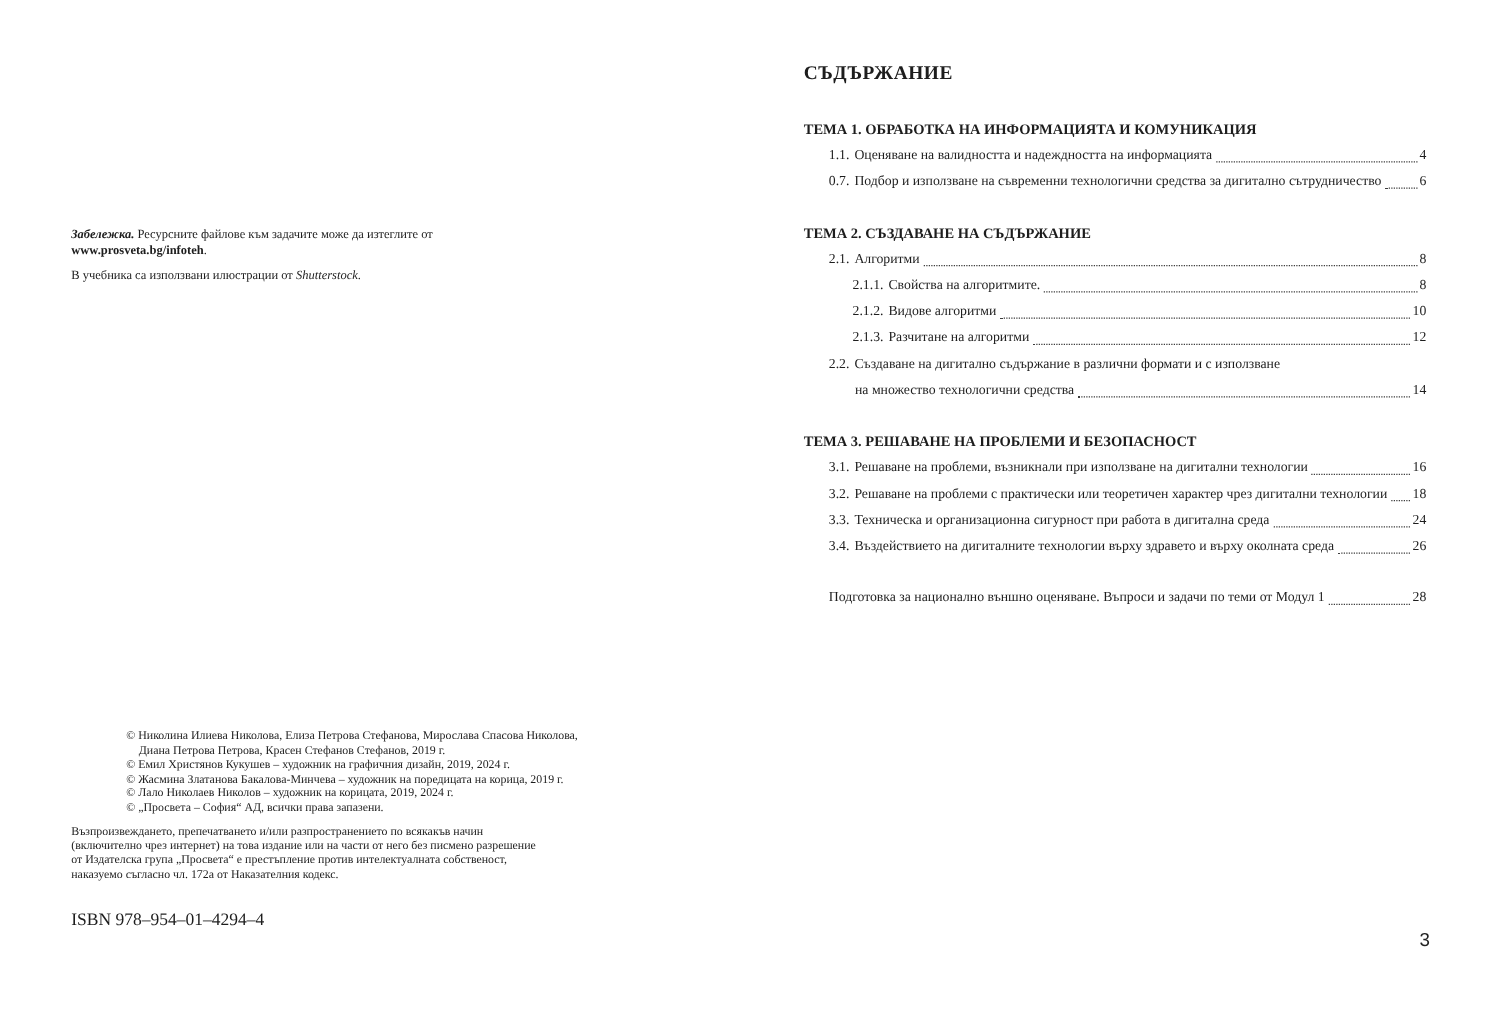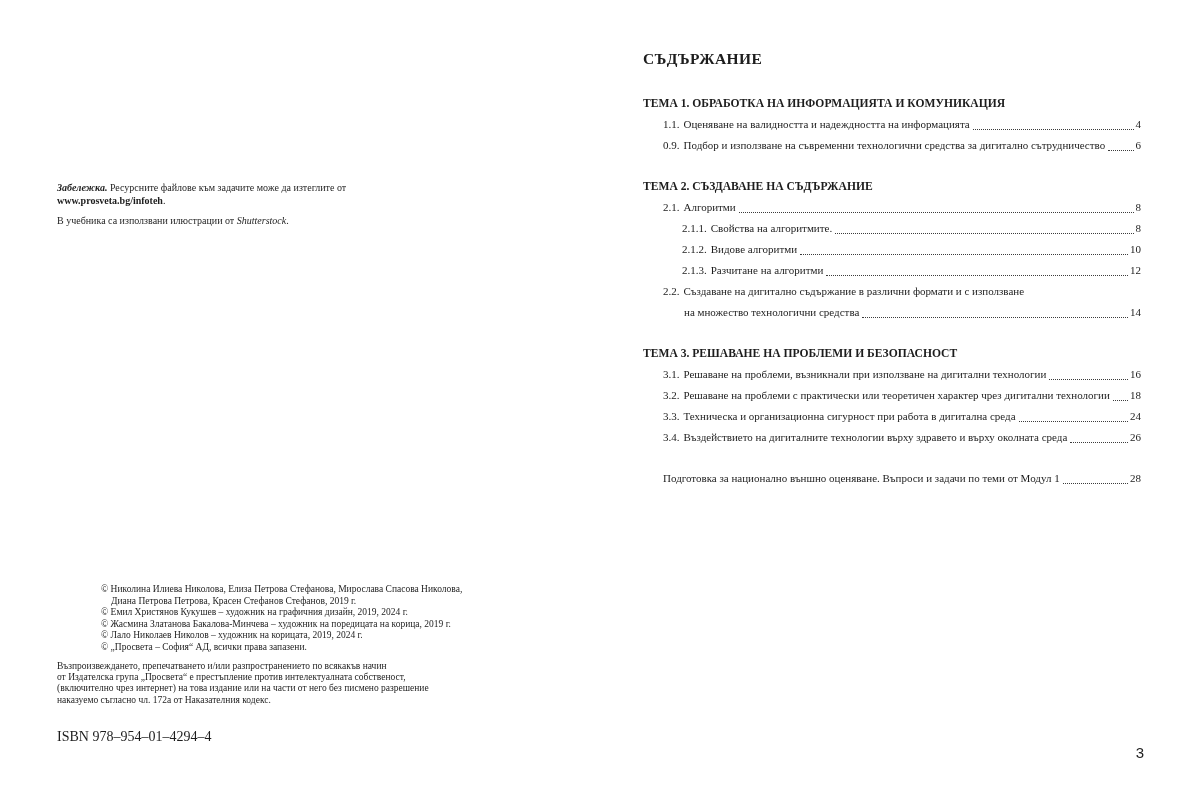--- a/index.html
+++ b/index.html
@@ -106,40 +106,40 @@
     <div class="cp-line">© Николина Илиева Николова, Елиза Петрова Стефанова, Мирослава Спасова Николова,</div>
     <div class="cp-line ind">Диана Петрова Петрова, Красен Стефанов Стефанов, 2019 г.</div>
     <div class="cp-line">© Емил Христянов Кукушев – художник на графичния дизайн, 2019, 2024 г.</div>
     <div class="cp-line">© Жасмина Златанова Бакалова-Минчева – художник на поредицата на корица, 2019 г.</div>
     <div class="cp-line">© Лало Николаев Николов – художник на корицата, 2019, 2024 г.</div>
     <div class="cp-line">© „Просвета – София“ АД, всички права запазени.</div>
   </div>
 
 <div id="disclaimer-block" class="abs">
     <div class="disc-line">Възпроизвеждането, препечатването и/или разпространението по всякакъв начин</div>
+    <div class="disc-line">(включително чрез интернет) на това издание или на части от него без писмено разрешение</div>
     <div class="disc-line">от Издателска група „Просвета“ е престъпление против интелектуалната собственост,</div>
-    <div class="disc-line">(включително чрез интернет) на това издание или на части от него без писмено разрешение</div>
     <div class="disc-line">наказуемо съгласно чл. 172а от Наказателния кодекс.</div>
   </div>
 
 <div id="isbn" class="abs">ISBN 978–954–01–4294–4</div>
 
 <div id="toc" class="abs">
   <h1 id="toc-title">СЪДЪРЖАНИЕ</h1>
   <div id="toc-sections">
       <div class="toc-section">
         <div class="toc-heading">ТЕМА 1. ОБРАБОТКА НА ИНФОРМАЦИЯТА И КОМУНИКАЦИЯ</div>
         <div class="toc-row lvl1">
           <span class="lbl">1.1.</span>
           <span class="txt">Оценяване на валидността и надеждността на информацията</span>
           <span class="dots"></span>
           <span class="pg">4</span>
         </div>
         <div class="toc-row lvl1">
-          <span class="lbl">0.9.</span>
+          <span class="lbl">0.7.</span>
           <span class="txt">Подбор и използване на съвременни технологични средства за дигитално сътрудничество</span>
           <span class="dots"></span>
           <span class="pg">6</span>
         </div>
       </div>
       <div class="toc-section">
         <div class="toc-heading">ТЕМА 2. СЪЗДАВАНЕ НА СЪДЪРЖАНИЕ</div>
         <div class="toc-row lvl1">
           <span class="lbl">2.1.</span>
           <span class="txt">Алгоритми</span>

